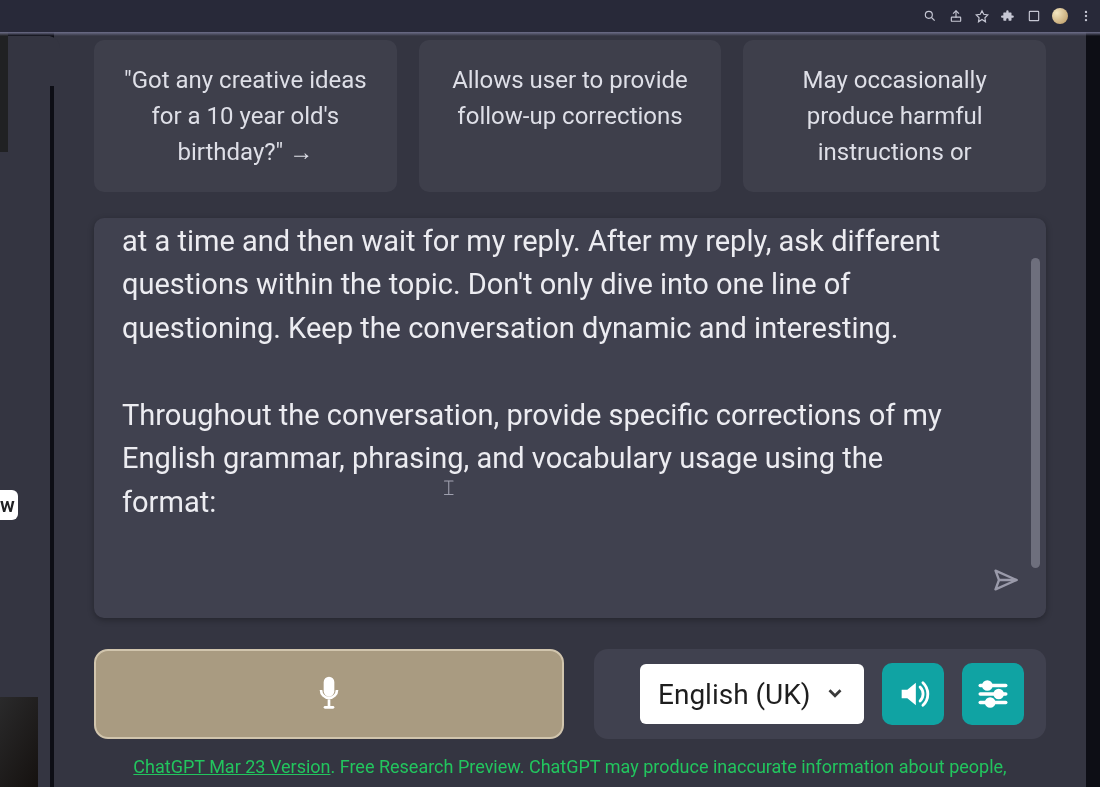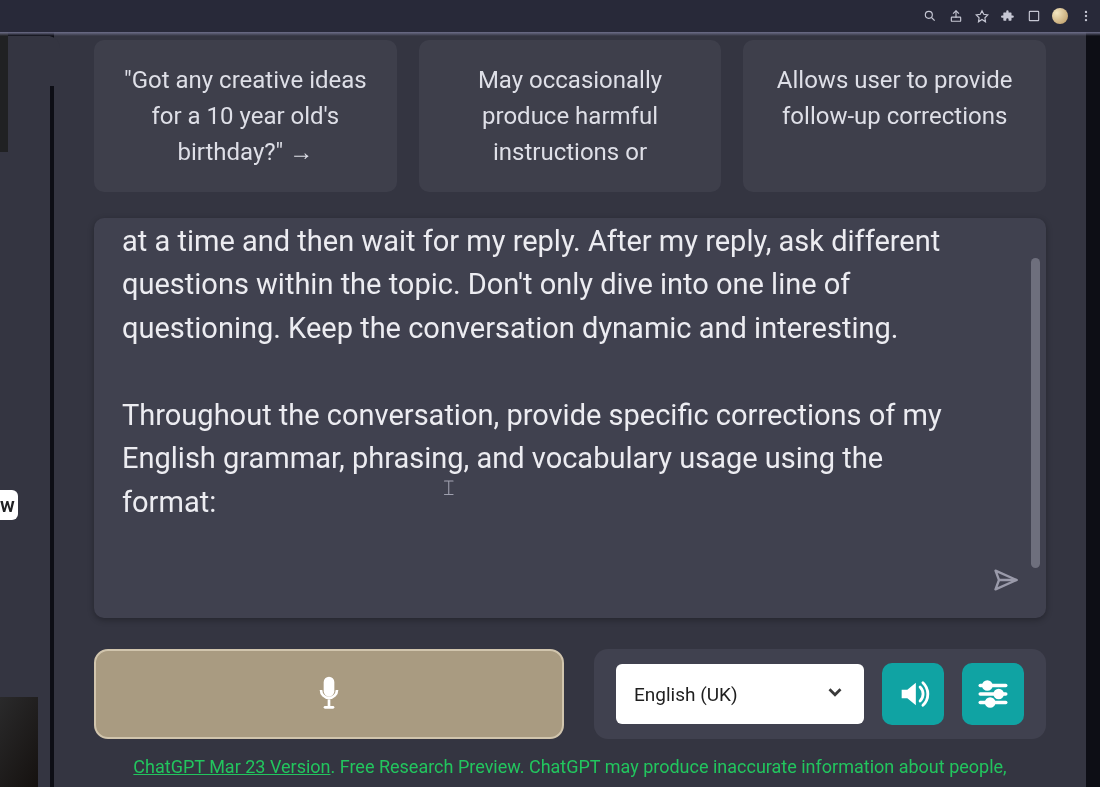--- a/index.html
+++ b/index.html
@@ -173,22 +173,23 @@
   .lang-select {
     flex:1;
     height:60px;
     background:#fff;
     border-radius:6px;
     display:flex;
     align-items:center;
     justify-content:space-between;
     padding:0 18px;
     color:#1e1e1e;
-    font-size:19px;
+    font-size:28px;
     cursor:pointer;
+    margin-left:24px;
   }
   .lang-select .chev { color:#3a3a3a; }
   .teal-btn {
     width:62px; height:62px;
     background:#10a3a3;
     border-radius:10px;
     display:flex; align-items:center; justify-content:center;
     cursor:pointer;
   }
   .teal-btn svg { fill:#fff; width:34px; height:34px; }
@@ -268,22 +269,22 @@
 
 <div class="main">
   <div class="suggestions">
     <div class="row top" style="margin-top:-40px;">
       <div class="card">simple terms" →</div>
       <div class="card">the conversation</div>
       <div class="card">information</div>
     </div>
     <div class="row">
       <div class="card">"Got any creative ideas for a 10 year old's birthday?" →</div>
+      <div class="card">Allows user to provide follow-up corrections</div>
       <div class="card">May occasionally produce harmful instructions or</div>
-      <div class="card">Allows user to provide follow-up corrections</div>
     </div>
   </div>
 
   <div class="prompt-wrap">
     <div class="prompt-text">interesting questions on the topic of travel. Only ask one question at a time and then wait for my reply. After my reply, ask different questions within the topic. Don't only dive into one line of questioning. Keep the conversation dynamic and interesting.
 
 Throughout the conversation, provide specific corrections of my English grammar, phrasing, and vocabulary usage using the format:</div>
     <div class="prompt-scrollbar"></div>
     <div class="send-btn">
       <svg viewBox="0 0 24 24" width="28" height="28" fill="none" stroke="#9a9aaa" stroke-width="2" stroke-linejoin="round" stroke-linecap="round">

